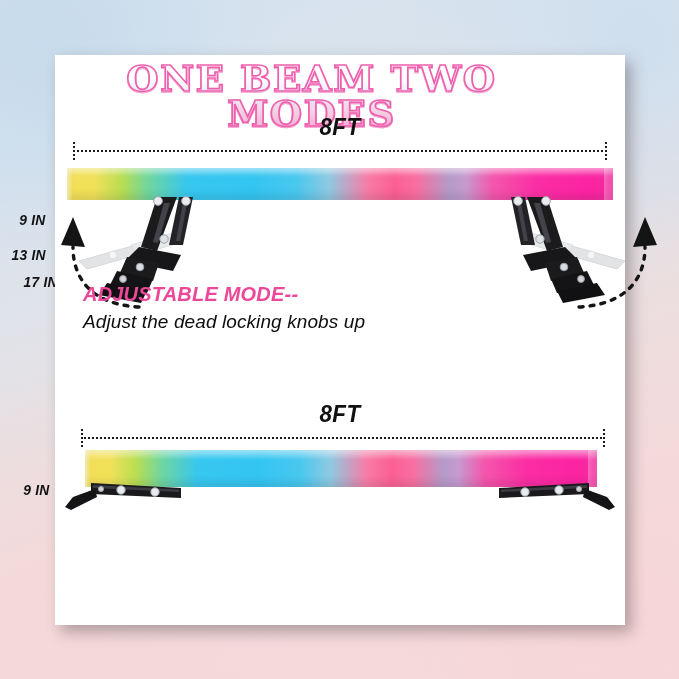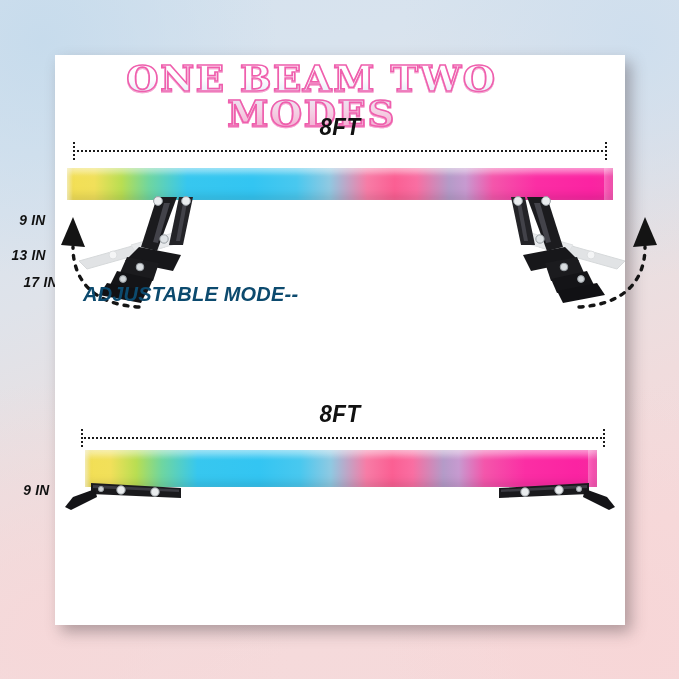--- a/index.html
+++ b/index.html
@@ -107,21 +107,21 @@
     font-family:"Liberation Sans", sans-serif;
     font-weight:700;font-style:italic;font-size:15px;color:#111;
     white-space:nowrap;letter-spacing:.3px;
     transform:scaleX(.92);
   }
 
   
   .mode-block{position:absolute;}
   .mode-title{
     font-family:"Liberation Sans", sans-serif;
-    font-weight:700;font-style:italic;font-size:20px;color:#0c4a6e;
+    font-weight:700;font-style:italic;font-size:20px;color:#ec4899;
     letter-spacing:.2px;white-space:nowrap;
   }
   .mode-sub{
     font-family:"Liberation Sans", sans-serif;
     font-weight:400;font-style:italic;font-size:19px;color:#0d0d0d;
     letter-spacing:.1px;white-space:nowrap;margin-top:5px;
   }
 </style>
 </head>
 <body>
@@ -224,20 +224,21 @@
 
     <svg style="position:absolute;left:516px;top:148px;width:100px;height:110px;" viewBox="0 0 100 110">
       <g transform="translate(100,0) scale(-1,1)">
         <path d="M92,104 C52,102 26,82 26,44" fill="none" stroke="#141414" stroke-width="3.4" stroke-dasharray="4,7" stroke-linecap="round"></path>
         <polygon points="26,14 38,44 14,42" fill="#141414"></polygon>
       </g>
     </svg>
 
     <div class="mode-block" style="left:28px;top:228px;">
       <div class="mode-title">ADJUSTABLE MODE--</div>
+      <div class="mode-sub">Adjust the dead locking knobs up</div>
     </div>
 
     <div class="ft-label ft-bot">8FT</div>
 
     <div class="dimline" style="left:26px;top:377px;width:524px;">
       <div class="tick l"></div>
       <div class="line"></div>
       <div class="tick r"></div>
     </div>
 

